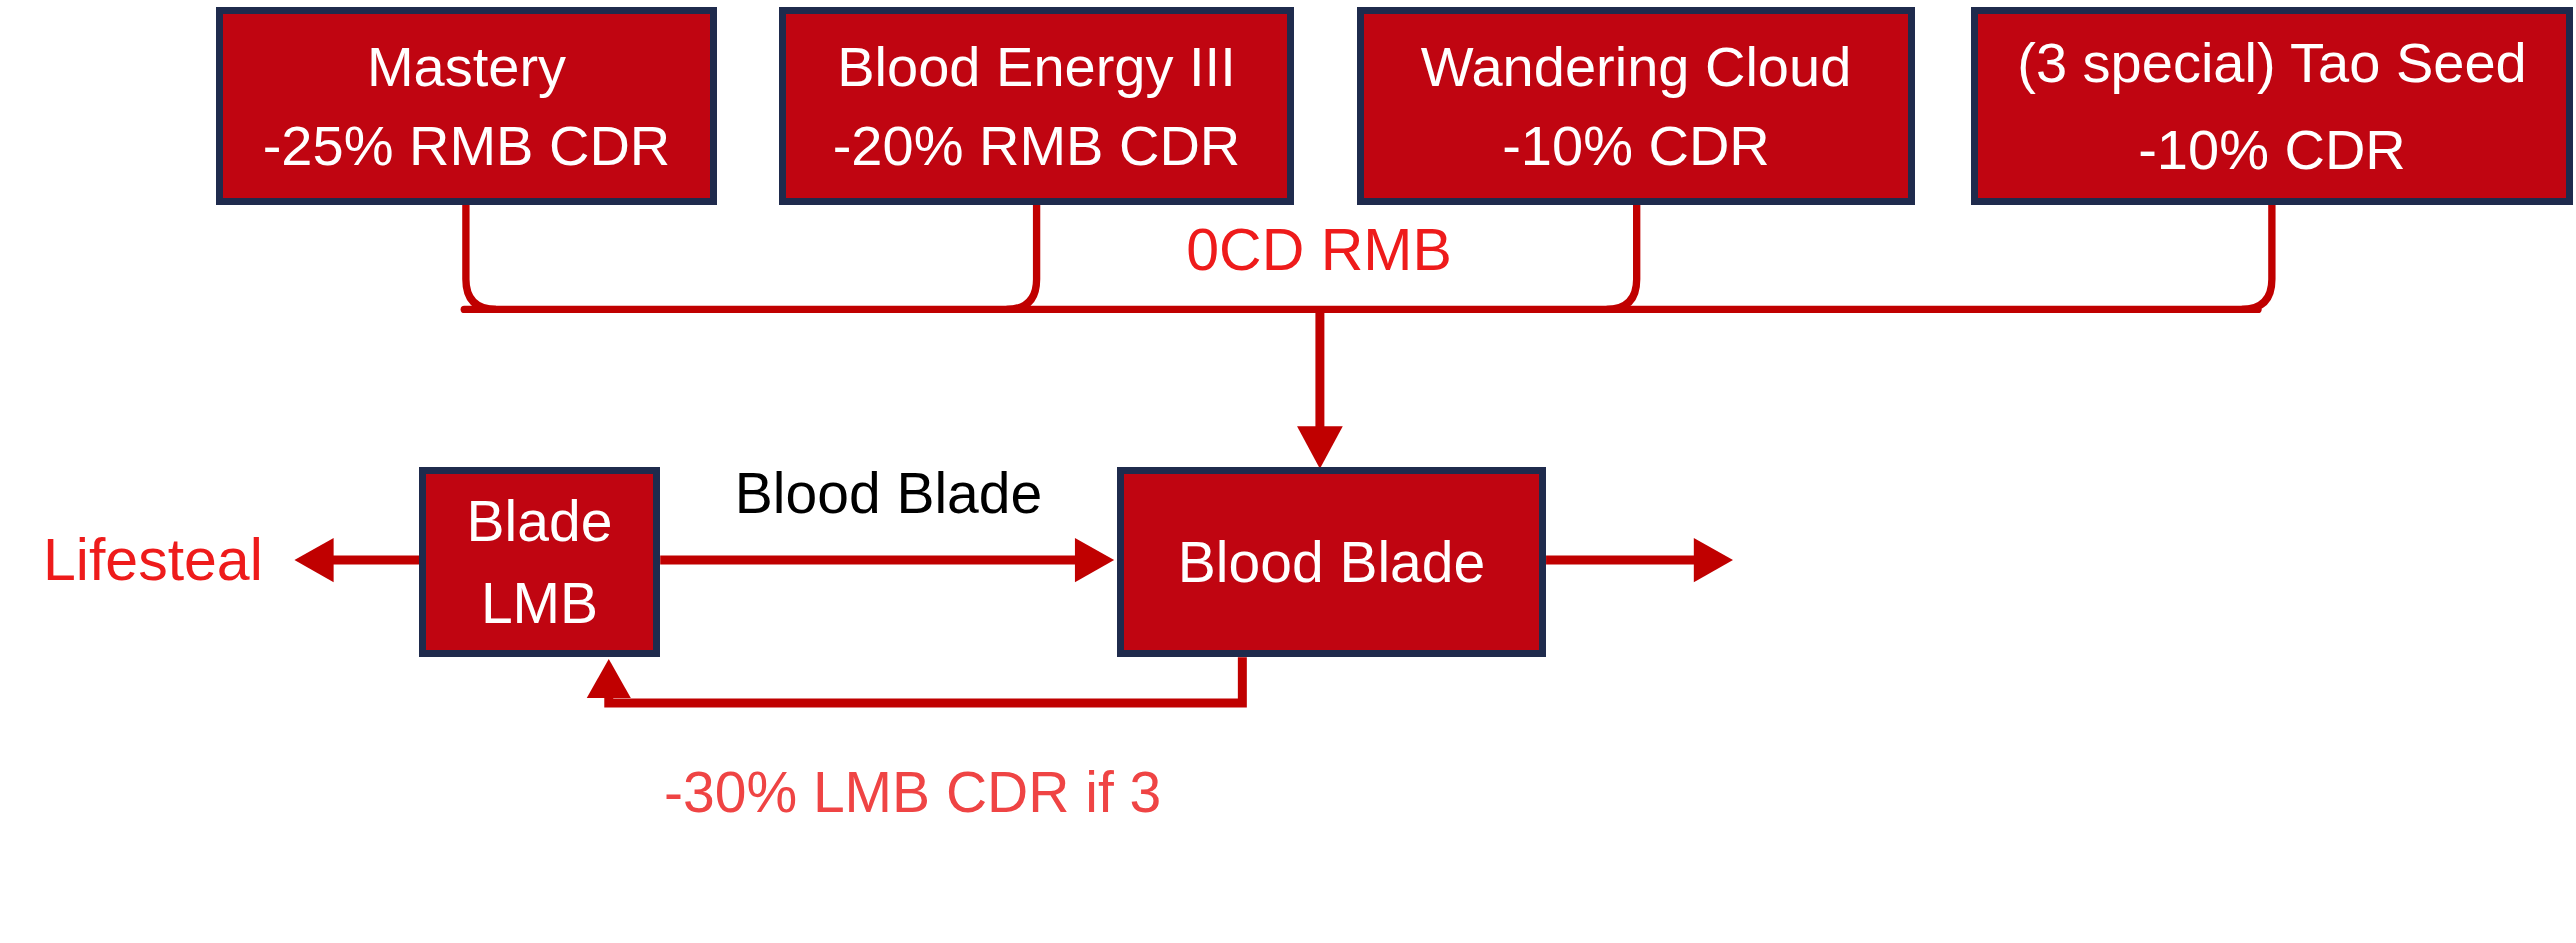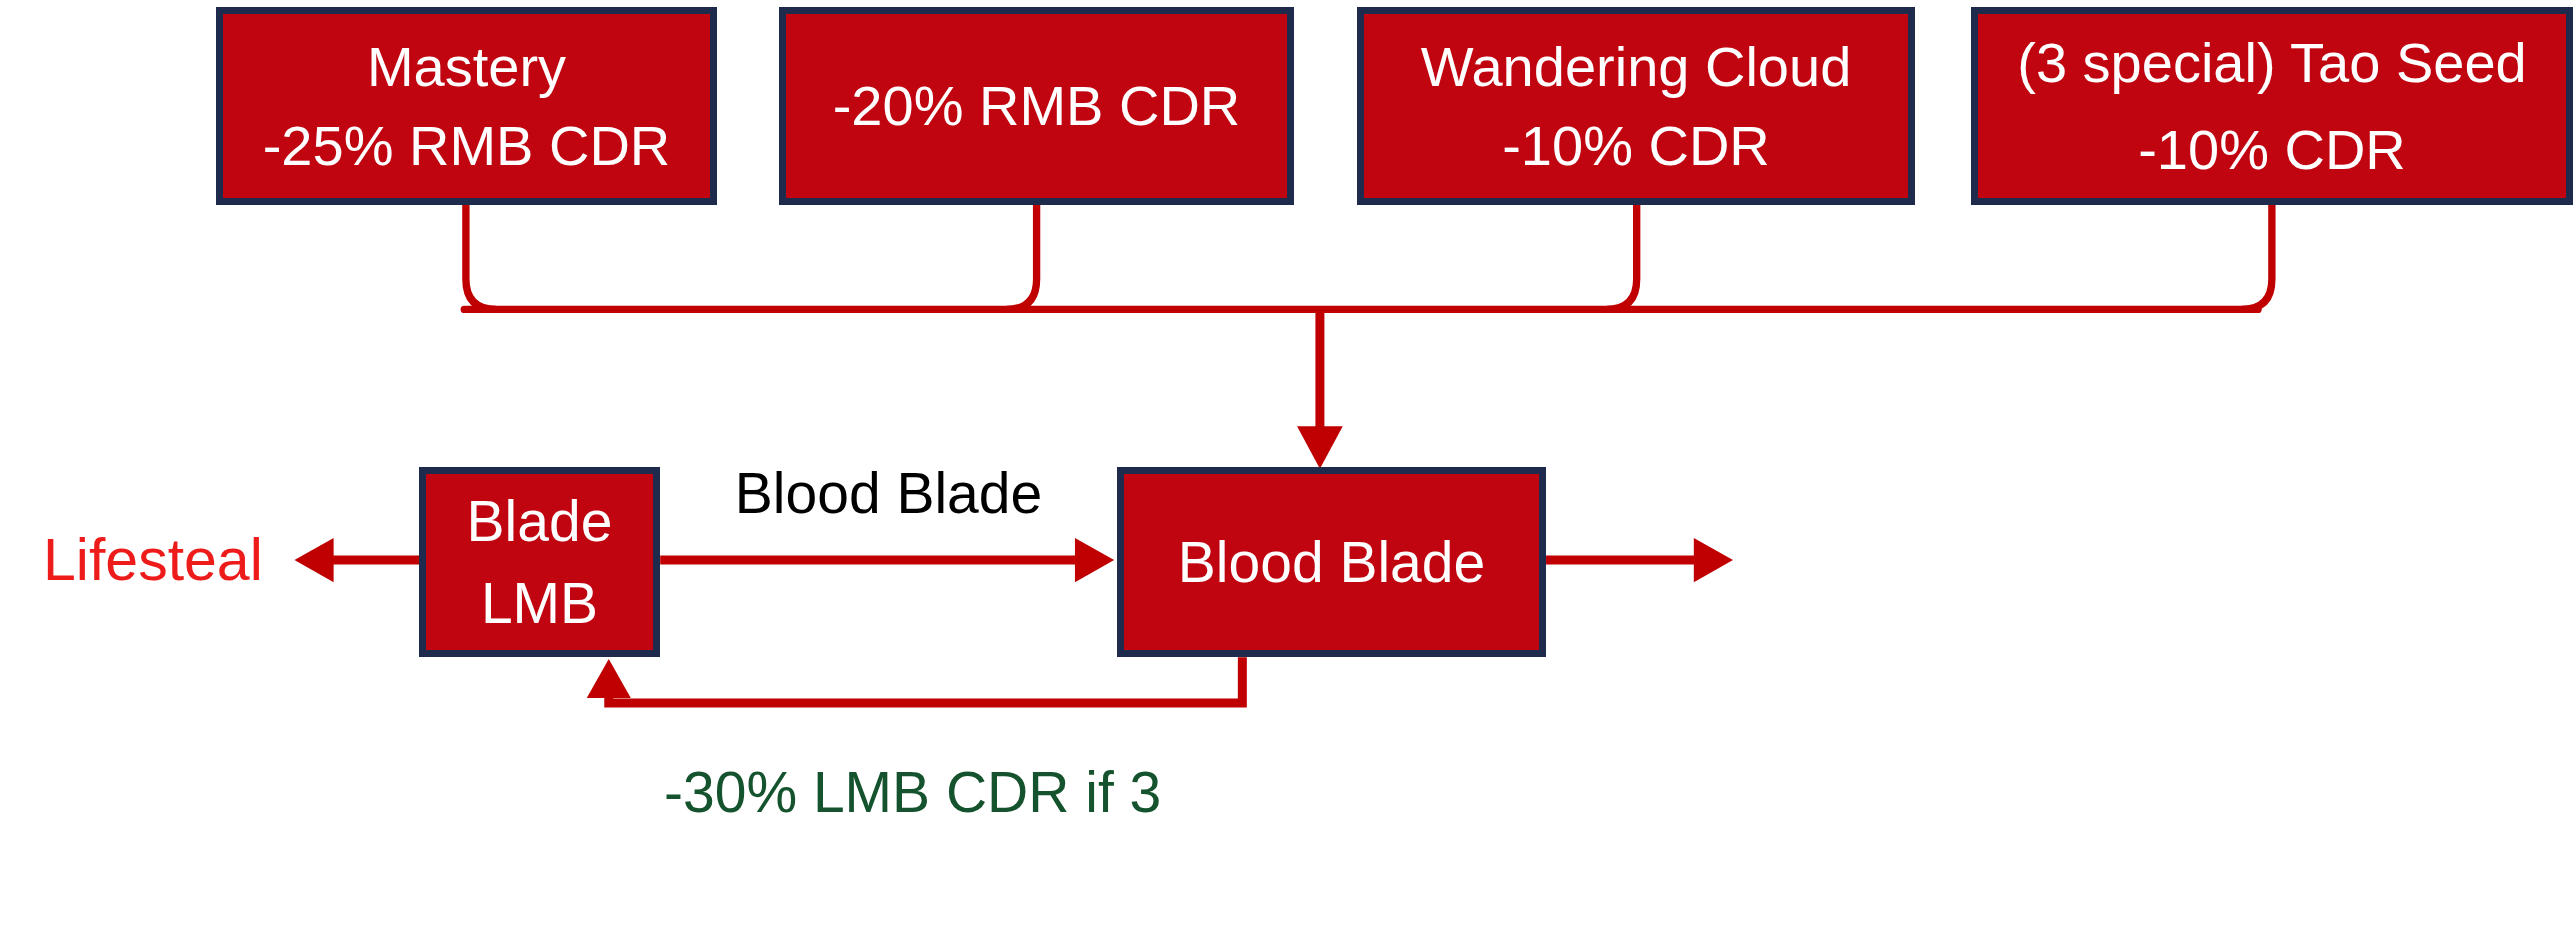--- a/index.html
+++ b/index.html
@@ -21,21 +21,21 @@
     display:flex;flex-direction:column;
     align-items:center;justify-content:center;
     text-align:center;
   }
   .node .nline{display:block;line-height:79px;font-size:56px;white-space:nowrap;}
   .node.mid .nline{line-height:82px;font-size:57px;}
   .lbl{position:absolute;white-space:nowrap;}
   .lbl.red{color:#ee1b1b;font-size:59px;line-height:62px;}
   .lbl.black{color:#000000;font-size:57px;line-height:62px;}
   .lbl.center{text-align:center;}
-  .loop-note{position:absolute;color:#14532d;font-size:57px;line-height:82px;}
+  .loop-note{position:absolute;color:#ef4444;font-size:57px;line-height:82px;}
   .loop-note span{display:block;white-space:nowrap;}
 </style>
 </head>
 <body>
 
 <div class="canvas">
 
   <svg class="connector-layer" viewBox="0 0 3155 1155" xmlns="http://www.w3.org/2000/svg">
     <g stroke="#c00000" stroke-width="9" fill="none">
       <path d="M562,250 V342 Q562,379 599,379"></path>
@@ -58,31 +58,33 @@
       <polygon points="2114,686 2066,659 2066,713"></polygon>
       <polygon points="737,807 710,855 764,855"></polygon>
     </g>
   </svg>
 
   <div class="node" style="left:209px;top:6.5px;width:501px;height:198px;">
     <span class="nline">Mastery</span>
     <span class="nline">-25% RMB CDR</span>
   </div>
   <div class="node" style="left:772px;top:6.5px;width:515px;height:198px;">
+    <span class="nline">Blood Energy III</span>
     <span class="nline">-20% RMB CDR</span>
   </div>
   <div class="node" style="left:1350px;top:6.5px;width:558px;height:198px;text-align:center;">
     <span class="nline">Wandering Cloud</span>
     <span class="nline">-10% CDR</span>
   </div>
   <div class="node" style="left:1964px;top:6.5px;width:602px;height:198px;gap:8px;">
     <span class="nline">(3 special) Tao Seed</span>
     <span class="nline">-10% CDR</span>
   </div>
 
+  <div class="lbl red center" style="left:1067px;top:219px;width:490px;">0CD RMB</div>
 
   <div class="node mid" style="left:412px;top:467px;width:241px;height:190px;">
     <span class="nline">Blade</span>
     <span class="nline">LMB</span>
   </div>
   <div class="node mid" style="left:1110px;top:467px;width:429px;height:190px;">
     <span class="nline">Blood Blade</span>
   </div>
 
   <div class="lbl red" style="left:36px;top:529px;">Lifesteal</div>

